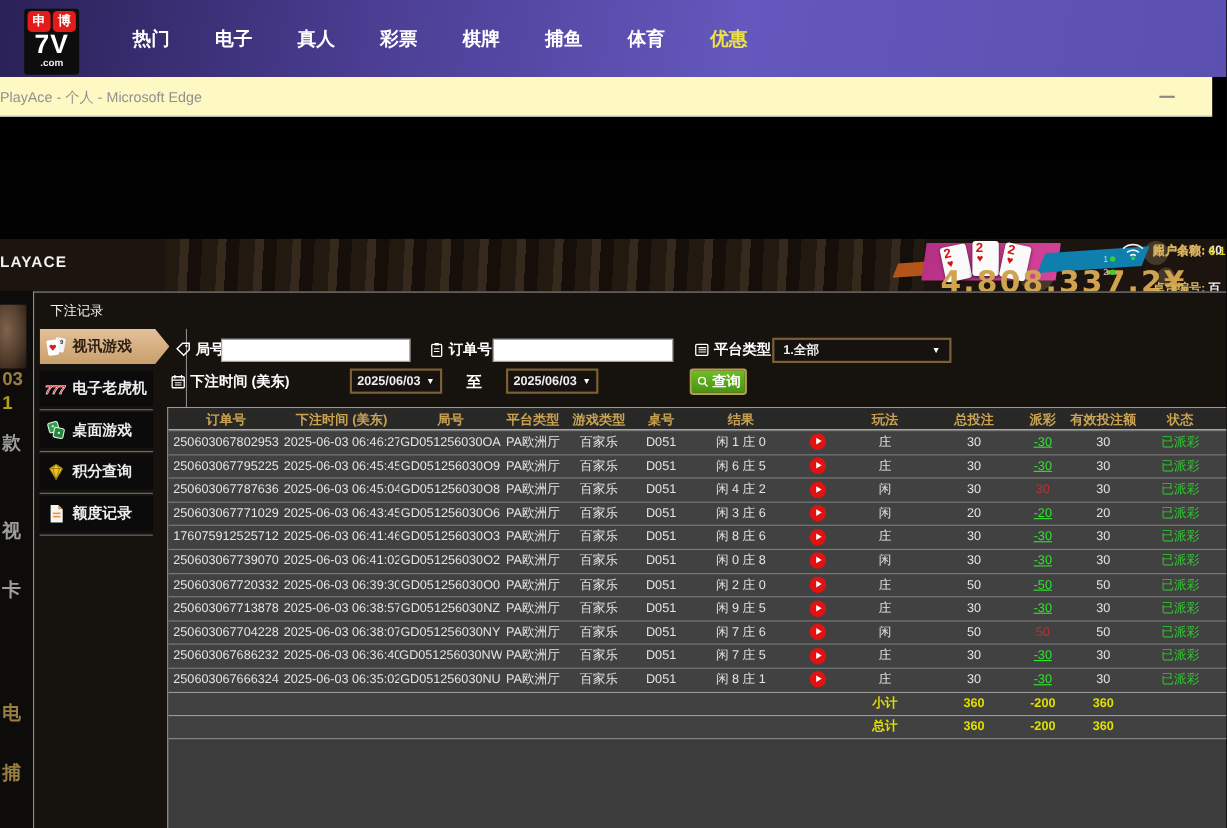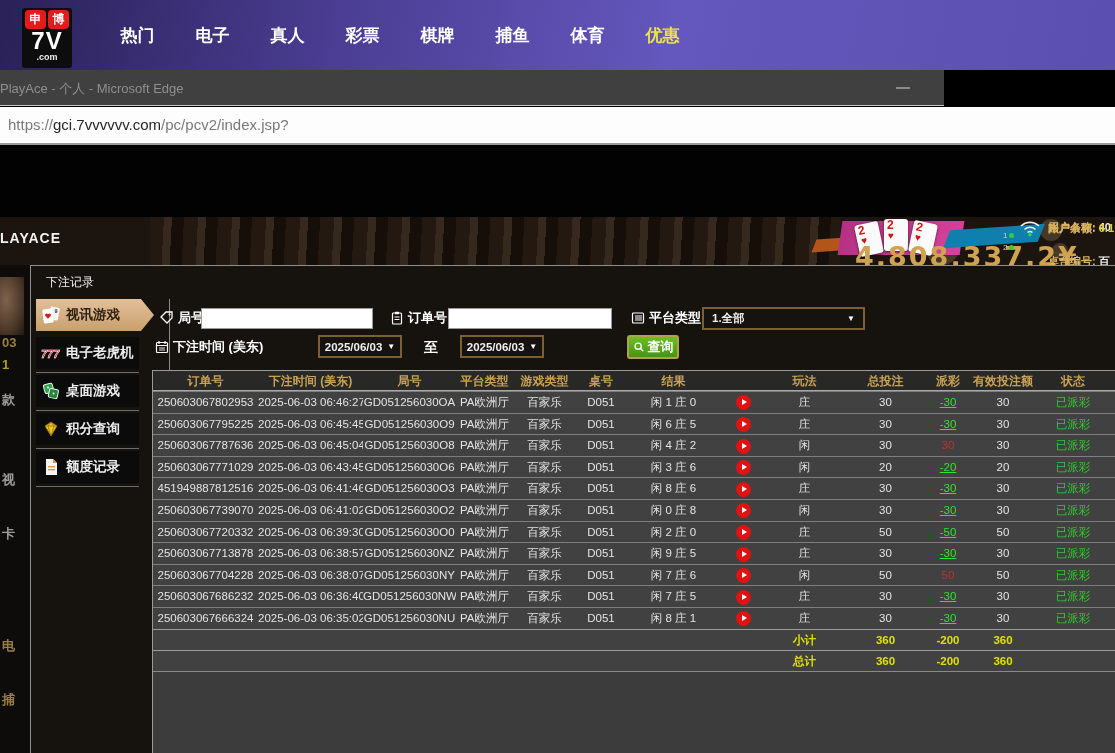--- a/index.html
+++ b/index.html
@@ -15,21 +15,21 @@
   .logo-badges { display:flex; gap:2px; justify-content:center; }
   .logo-badge { width:21px; height:19px; background:#e31b1b; border-radius:4px; color:#fff;
     font-size:12px; font-weight:bold; text-align:center; line-height:19px; }
   .logo-main { color:#fff; font-weight:bold; font-size:24px; text-align:center; line-height:24px; letter-spacing:1px; }
   .logo-sub { color:#eee; font-size:9px; font-weight:bold; text-align:center; line-height:8px; }
   .nav-items { position:absolute; left:100px; top:0; height:70px; display:flex; align-items:center; }
   .nav-item { color:#fff; font-size:17px; font-weight:bold; width:75px; text-align:center; cursor:pointer; }
   .nav-item.accent { color:#ece24a; }
 
   
-  .titlebar { position:absolute; left:0; top:70px; width:944px; height:36px; background:#404040;
+  .titlebar { position:absolute; left:0; top:70px; width:1102px; height:36px; background:#fef9c3;
     border-bottom:1px solid #c9c9c9; z-index:3; }
   .win-title { position:absolute; left:0; top:10px; color:#8f8f8f; font-size:13px; }
   .min-btn { position:absolute; right:34px; top:17px; width:14px; height:2px; background:#8a8a8a; cursor:pointer; }
   .urlbar { position:absolute; left:0; top:107px; width:1115px; height:38px; background:#fdfdfd;
     border-bottom:2px solid #9a9a9a; z-index:3; cursor:text; }
   .url-text { position:absolute; left:8px; top:9px; font-size:15px; color:#7a7a7a; }
   .url-domain { color:#262626; }
 
   .blackstrip { position:absolute; left:0; top:145px; width:1115px; height:72px; background:#020202; z-index:2; }
 
@@ -56,21 +56,21 @@
   .bead i { width:5px; height:5px; border-radius:50%; background:#35cf35; }
   .uline { position:absolute; left:1048px; font-size:11px; font-weight:bold; color:#d8b45e; white-space:nowrap; }
   .uline .val { color:#f2f2f2; }
   .uline .val-yellow { color:#e3cf2a; }
 
   
   .page { position:absolute; left:0; top:265px; width:1115px; height:488px; background:#0c0a08; z-index:4; }
   .backdrop-left { position:absolute; left:0; top:0; width:30px; height:488px; background:#0e0c0a; overflow:hidden; }
   .face-blob { position:absolute; left:-6px; top:12px; width:30px; height:58px;
     background:radial-gradient(ellipse at 40% 40%, #9c7a5e 0%, #5d4431 60%, #241a12 100%); opacity:.8; }
-  .frag { position:absolute; left:2px; font-size:13px; font-weight:bold; opacity:.75; color:#cfcfcf; }
+  .frag { position:absolute; left:2px; font-size:17px; font-weight:bold; opacity:.75; color:#cfcfcf; }
   .frag.gold { color:#c9a353; } .frag.yellow { color:#e6d020; }
 
   .panel { position:absolute; left:30px; top:0; width:1085px; height:488px; background:#16130f;
     border-left:1px solid #8f8f8f; border-top:1px solid #8f8f8f; }
   .panel-title { position:absolute; left:15px; top:0; height:33px; line-height:33px; color:#f2f2f2; font-size:12px; }
 
   .sidebar { position:absolute; left:5px; top:33px; width:120px; }
   .sb-item { position:relative; height:32px; margin-bottom:6px; width:103px; background:#0b0b0b;
     display:flex; align-items:center; gap:5px; padding-left:5px; color:#ededed; font-size:13.5px; font-weight:bold; cursor:pointer; }
   .sb-item::after { content:''; position:absolute; left:0; bottom:-4px; width:103px; height:1px; background:#6e6e6e; }
@@ -139,23 +139,20 @@
         <span class="nav-item">体育</span>
         <span class="nav-item accent">优惠</span>
       </nav>
   </header>
 
   <div class="titlebar">
     <span class="win-title">PlayAce - 个人 - Microsoft Edge</span>
     <span class="min-btn"></span>
   </div>
 
-  <div class="urlbar">
-    <div class="url-text"><span>https://</span><span class="url-domain">gci.7vvvvvv.com</span><span>/pc/pcv2/index.jsp?</span></div>
-  </div>
 
   <div class="blackstrip"></div>
 
   <div class="banner">
     <div class="blinds"></div>
     <div class="circ" style="left:925px;top:14px;width:34px;height:34px;"></div>
     <div class="circ" style="left:1040px;top:2px;width:22px;height:22px;"></div>
     <div class="circ" style="left:1052px;top:26px;width:16px;height:16px;"></div>
     <span class="banner-brand">LAYACE</span>
     <div class="swoosh-orange"></div>
@@ -379,21 +376,21 @@
             <span class="cell w7">闲 3 庄 6</span>
             <span class="cell w8"><span class="play-btn"></span></span>
             <span class="cell w9">闲</span>
             <span class="cell w10">20</span>
             <span class="cell w11 loss">-20</span>
             <span class="cell w12">20</span>
             <span class="cell w13 status-green">已派彩</span>
             <span class="cell w14"></span>
           </div>
           <div class="tr">
-            <span class="cell w1">451949887812516</span>
+            <span class="cell w1">176075912525712</span>
             <span class="cell w2">2025-06-03 06:41:46</span>
             <span class="cell w3">GD051256030O3</span>
             <span class="cell w4">PA欧洲厅</span>
             <span class="cell w5">百家乐</span>
             <span class="cell w6">D051</span>
             <span class="cell w7">闲 8 庄 6</span>
             <span class="cell w8"><span class="play-btn"></span></span>
             <span class="cell w9">庄</span>
             <span class="cell w10">30</span>
             <span class="cell w11 loss">-30</span>

